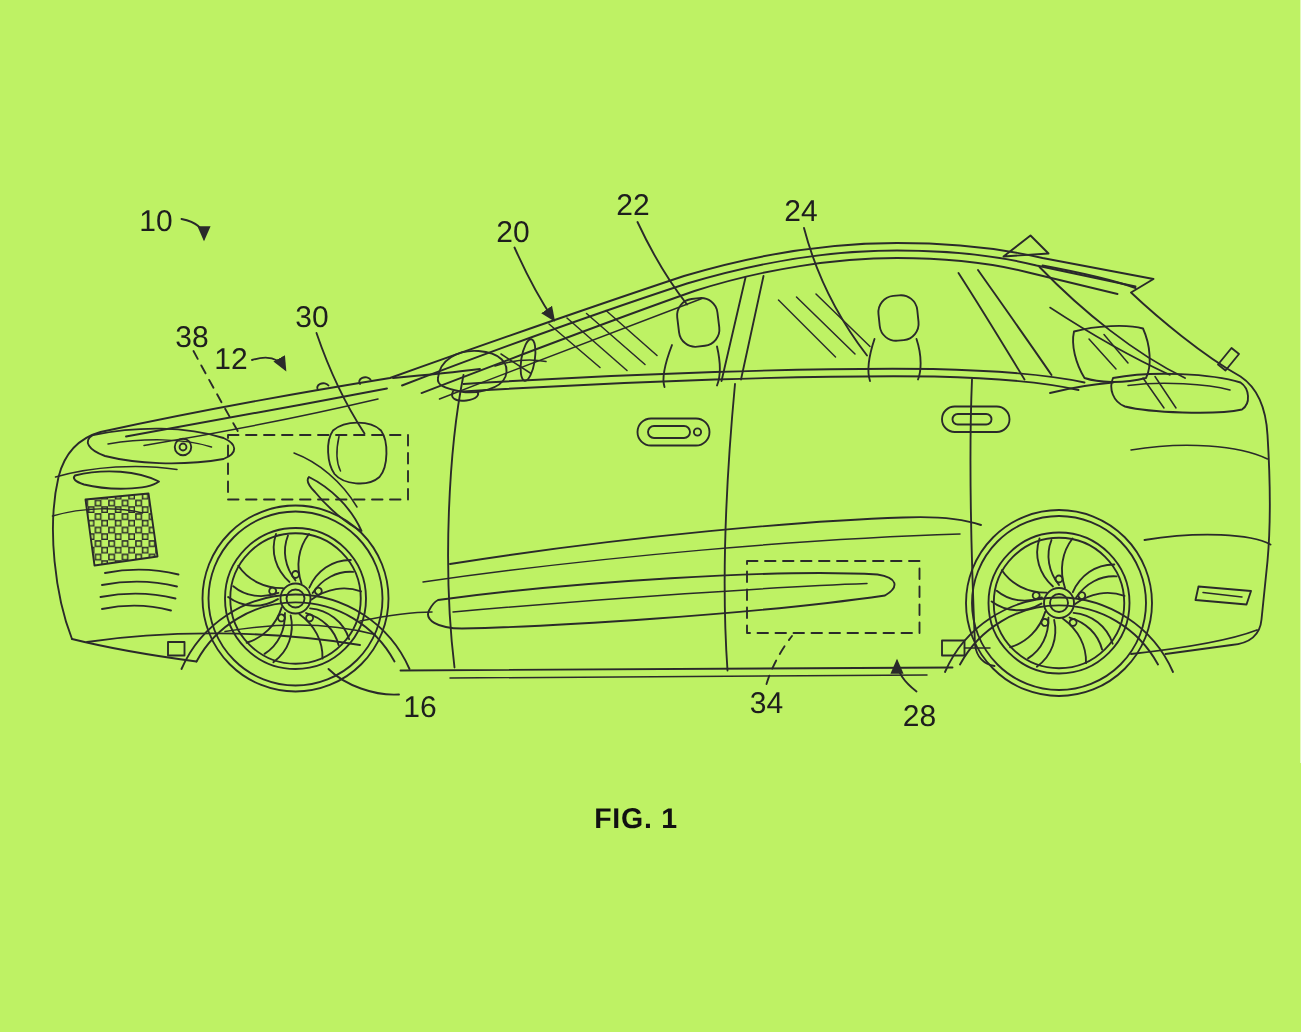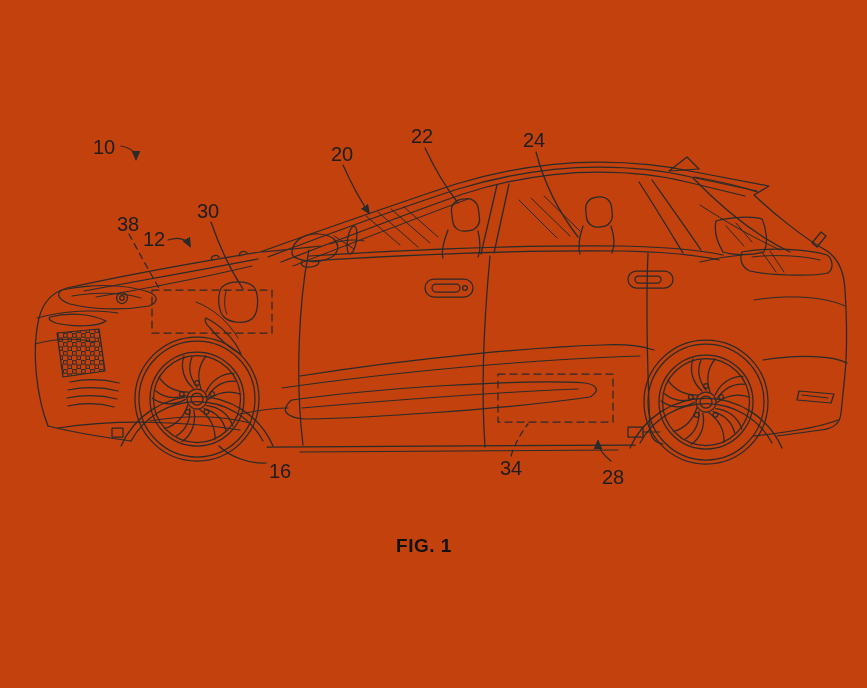--- a/index.html
+++ b/index.html
@@ -1,16 +1,16 @@
 <!DOCTYPE html>
 <html><head>
 <meta charset="utf-8">
 <style>
   html,body{margin:0;padding:0;background:#ffffff;}
-  #page{position:relative;width:867px;height:688px;background:#c2410c;overflow:hidden;}
+  #page{position:relative;width:867px;height:688px;background:#bef264;overflow:hidden;}
   svg{position:absolute;left:0;top:0;}
   .ln{fill:none;stroke:#2a2a2a;stroke-width:1.25;stroke-linecap:round;stroke-linejoin:round;}
   .thin{stroke-width:1;}
   .dash{stroke-dasharray:7 5;}
   .dash2{stroke-dasharray:6 5;}
   .ref{font-family:"Liberation Sans",sans-serif;font-size:20px;fill:#1e1e1e;stroke:none;}
   .caption{font-family:"Liberation Sans",sans-serif;font-size:19px;font-weight:bold;fill:#111;stroke:none;letter-spacing:0.5px;}
 </style>
 </head>
 <body>

